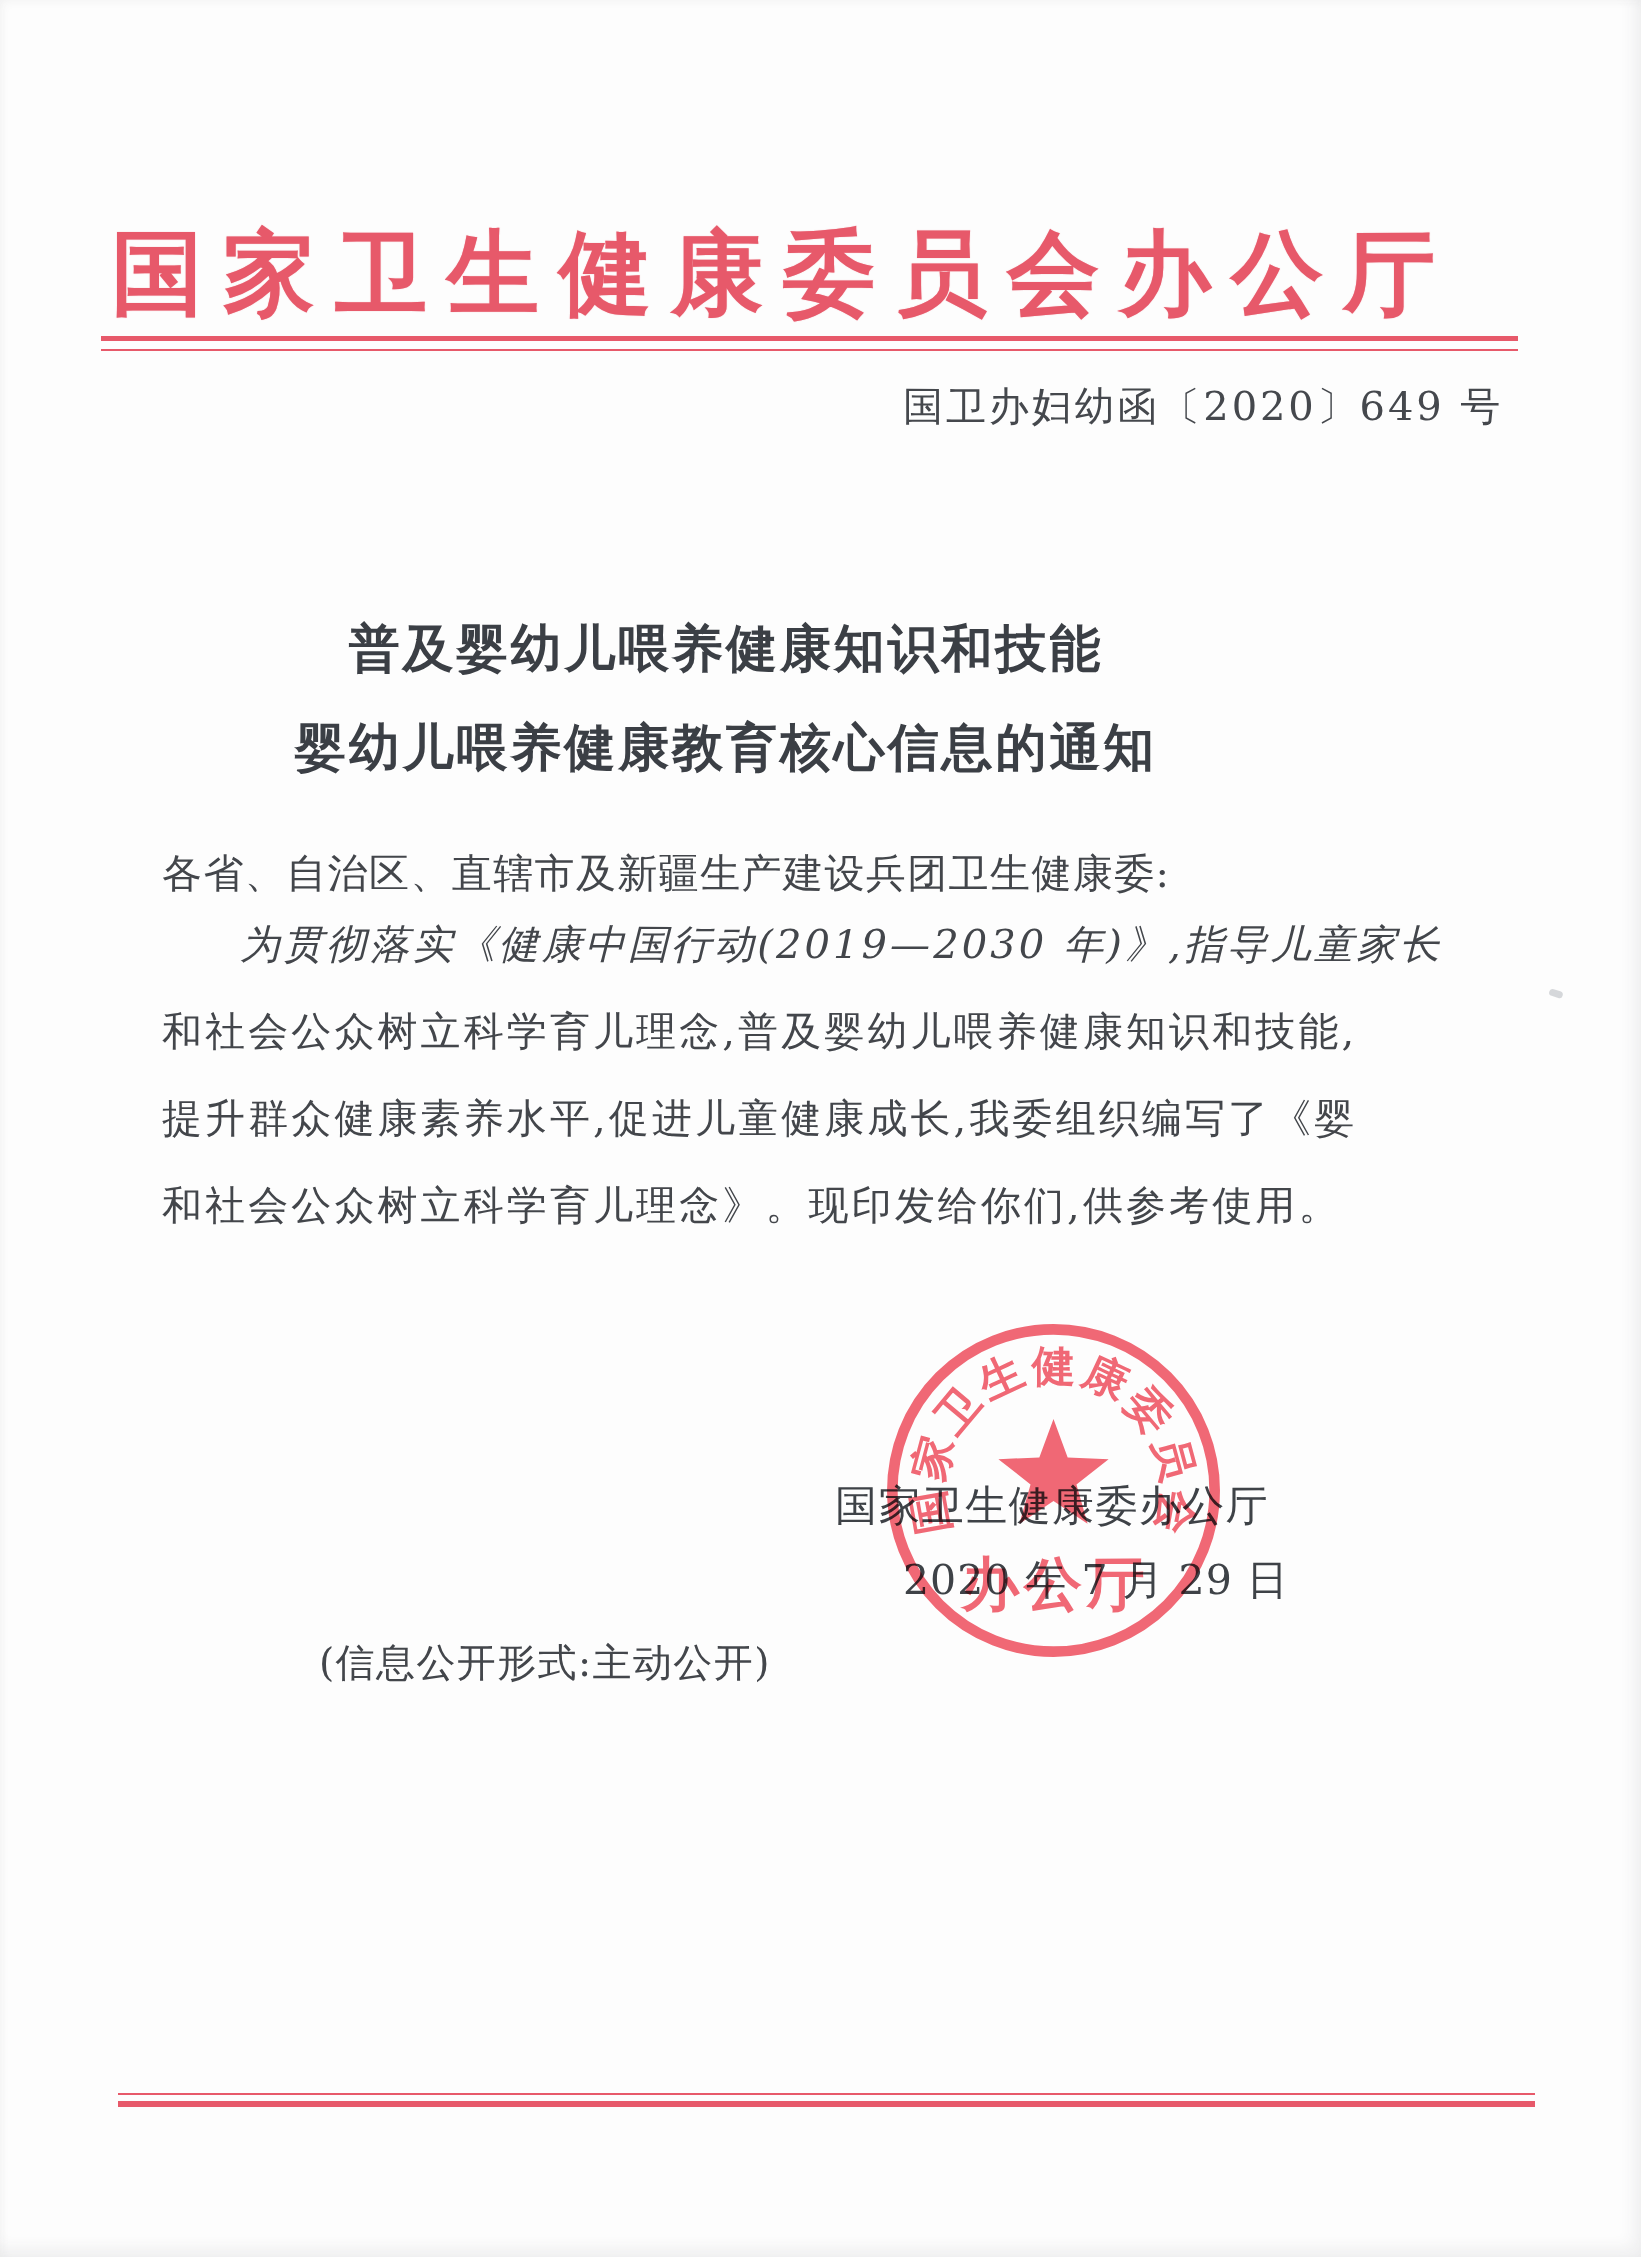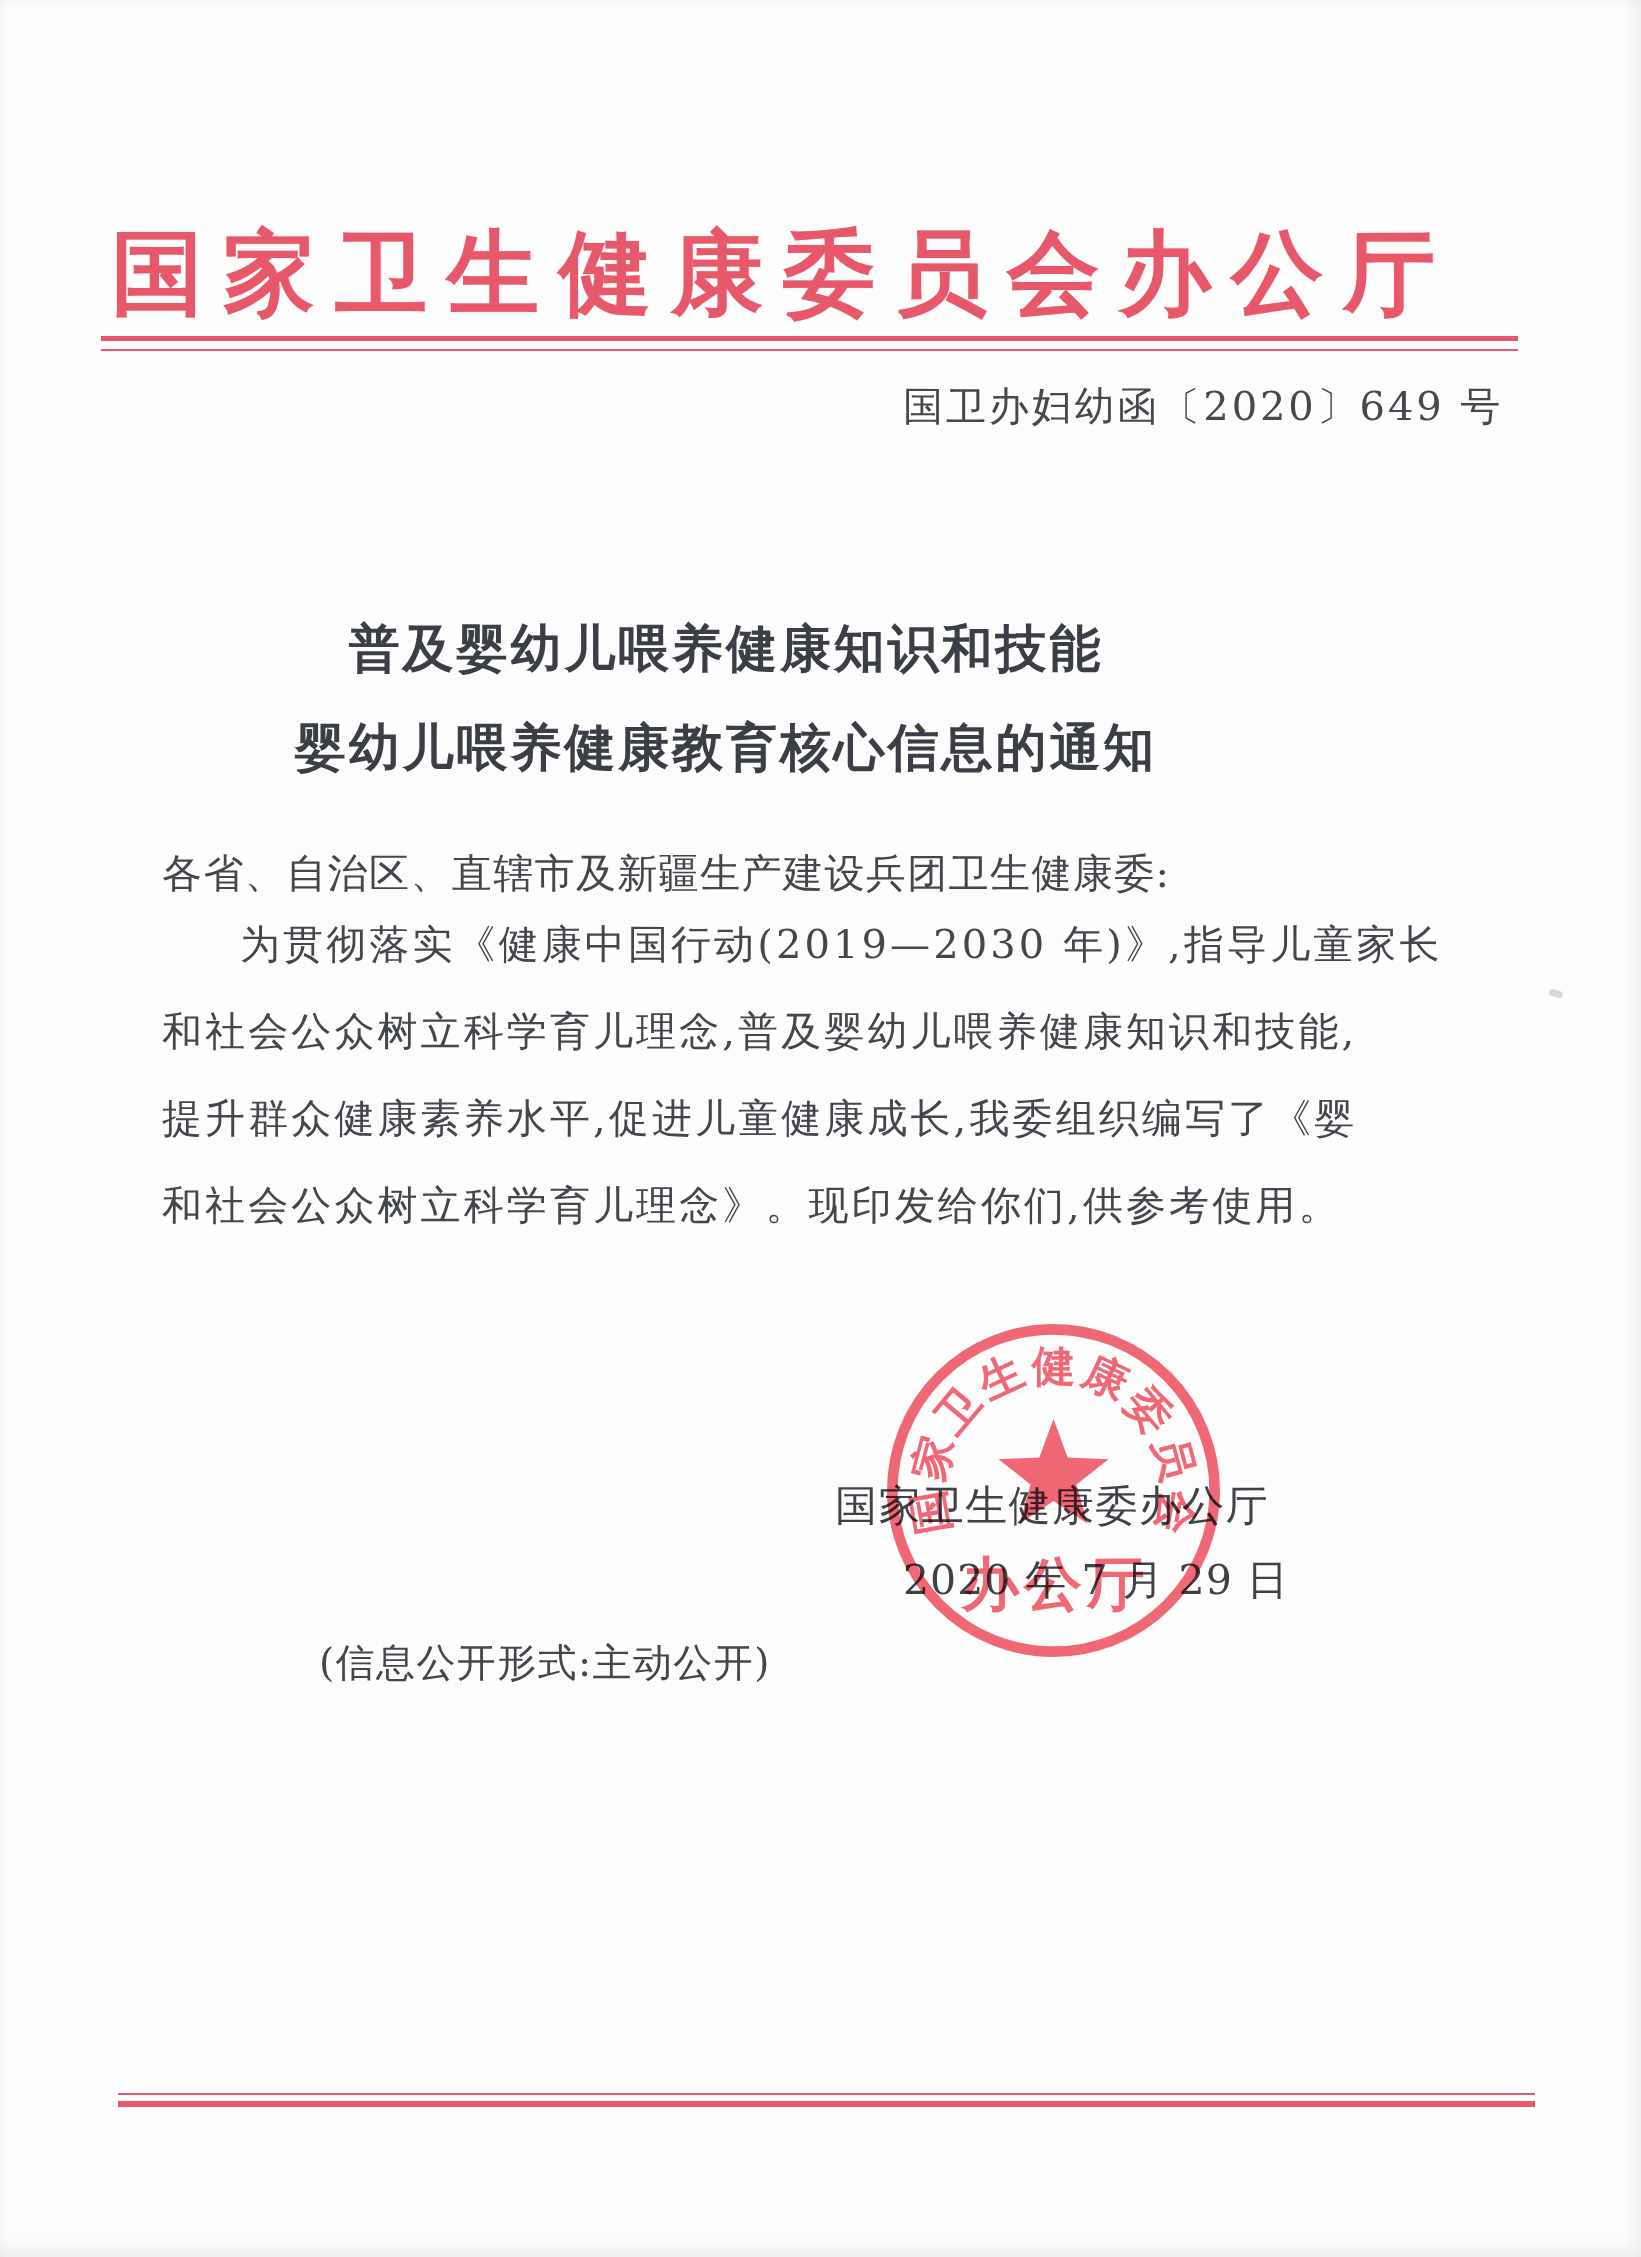--- a/index.html
+++ b/index.html
@@ -42,21 +42,21 @@
   .salutation{
     left:162px;top:853px;
     font-size:40px;color:#43464b;letter-spacing:1.4px;
   }
   .body-block{
     position:absolute;left:162px;top:901px;width:1250px;
     font-size:40px;color:#43464b;letter-spacing:3.1px;
     line-height:87px;
   }
   .body-line{white-space:nowrap;}
-  .body-line.indent{padding-left:78px;}
+  .body-line.indent{padding-left:78px;font-style:italic;}
   
   .signature{left:835px;top:1485px;font-size:42px;color:#3e4247;letter-spacing:1.4px;}
   .sign-date{left:903px;top:1560px;font-size:41px;color:#3e4247;letter-spacing:1px;}
   .disclosure{left:319px;top:1643px;font-size:39px;color:#43464b;letter-spacing:1.4px;}
   
   .seal{
     position:absolute;left:874px;top:1311px;width:359px;height:359px;
     mix-blend-mode:multiply;opacity:.86;
   }
   .seal text{

